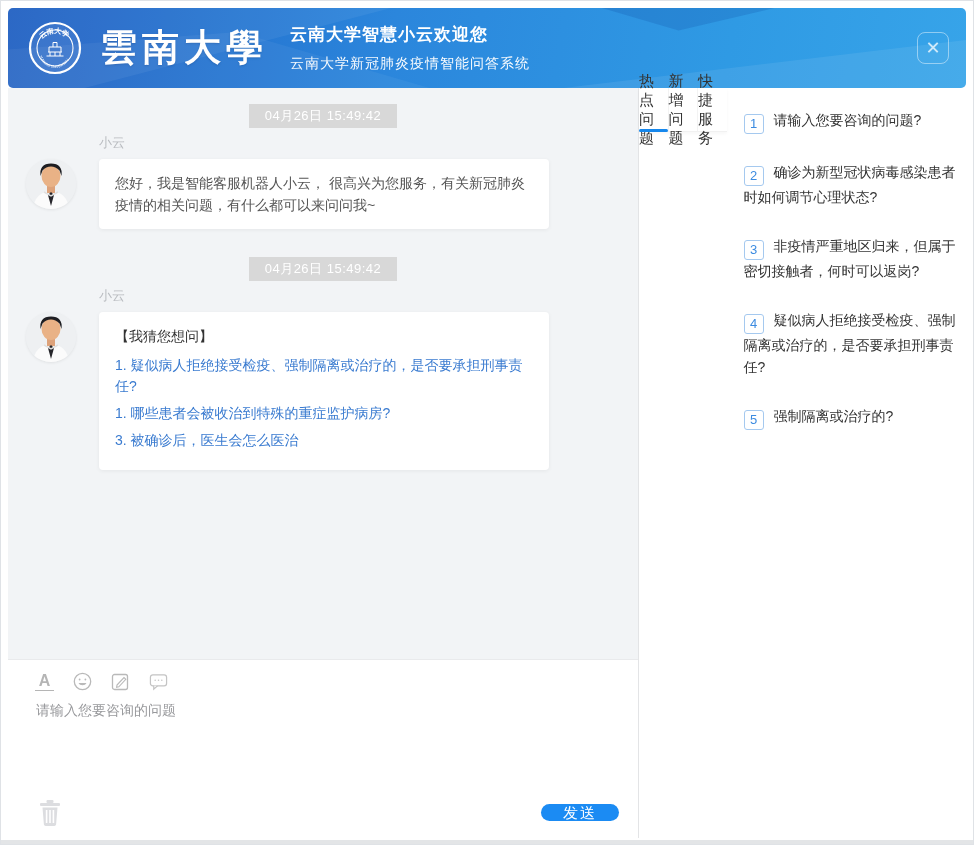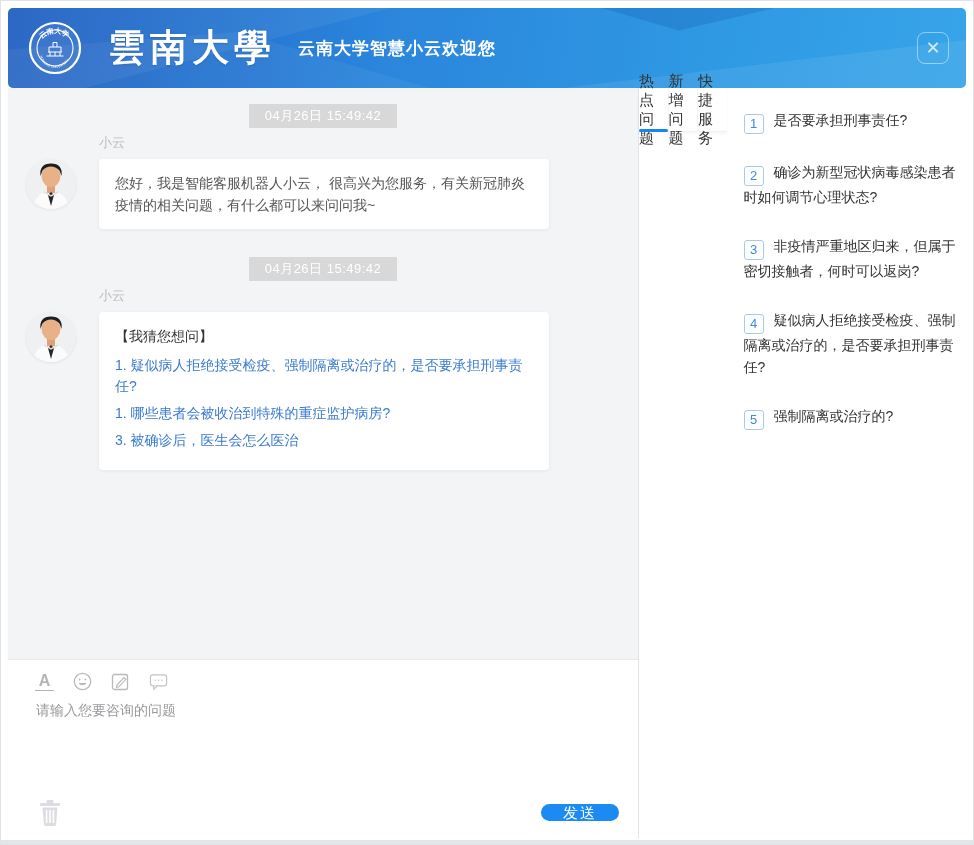--- a/index.html
+++ b/index.html
@@ -20,21 +20,21 @@
     display:flex; align-items:center; color:#fff;
   }
   .header .deco{ position:absolute; inset:0; pointer-events:none; }
   .header .deco .s1{ position:absolute; inset:0; background:rgba(255,255,255,.06); clip-path:polygon(0 0,40% 0,8% 100%,0 100%); }
   .header .deco .s2{ position:absolute; inset:0; background:rgba(10,60,150,.18); clip-path:polygon(62% 0,80% 0,70% 28%); }
   .header .deco .s3{ position:absolute; inset:0; background:rgba(255,255,255,.08); clip-path:polygon(58% 100%,100% 40%,100% 100%); }
   .header .deco .s4{ position:absolute; inset:0; background:rgba(255,255,255,.05); clip-path:polygon(0 52%,24% 30%,44% 100%,0 100%); }
   .seal{ margin-left:20px; flex:0 0 auto; }
   .calligraphy{
     font-family:Liberation Serif, serif;
-    font-size:37px; font-weight:bold; letter-spacing:5px; margin-left:26px;
+    font-size:37px; font-weight:bold; letter-spacing:5px; margin-left:18px;
     text-shadow:0 1px 2px rgba(0,40,100,.25); white-space:nowrap;text-align:center;
   }
   .titles{ margin-left:22px; }
   .titles .t1{ font-size:17px; font-weight:bold; letter-spacing:1px; }
   .titles .t2{ font-size:14px; margin-top:9px; letter-spacing:1px; opacity:.96; }
   .close-btn{
     position:absolute; right:17px; top:24px; width:32px; height:32px;
     border:1px solid rgba(255,255,255,.45); border-radius:8px;
     display:flex; align-items:center; justify-content:center;
     color:rgba(255,255,255,.75); font-size:18px; cursor:pointer; background:transparent;
@@ -133,20 +133,21 @@
         <g stroke="#fff" stroke-width="1" fill="none">
           <path d="M20 31 h14 M21 31 v-5 h12 v5 M25 26 v-4.5 h4 v4.5 M22 31 v4 M27 31 v4 M32 31 v4 M18.5 35 h17"></path>
         </g>
       </svg>
     </div>
 
     <div class="calligraphy">雲南大學</div>
 
     <div class="titles">
       <div class="t1">云南大学智慧小云欢迎您</div>
+      <div class="t2">云南大学新冠肺炎疫情智能问答系统</div>
     </div>
 
     <button class="close-btn">
       <span>✕</span>
     </button>
   </div>
 
   <div class="main">
 
     <div class="chat-col">
@@ -251,21 +252,21 @@
 
     <div class="panel">
       <div class="tabs">
         <div class="tab active">热点问题</div>
         <div class="tab">新增问题</div>
         <div class="tab">快捷服务</div>
       </div>
 
       <div class="q-list">
         <div class="q-item">
-          <span class="q-badge">1</span><span>是否要承担刑事责任?</span>
+          <span class="q-badge">1</span><span>请输入您要咨询的问题?</span>
         </div>
         <div class="q-item">
           <span class="q-badge">2</span><span>确诊为新型冠状病毒感染患者时如何调节心理状态?</span>
         </div>
         <div class="q-item">
           <span class="q-badge">3</span><span>非疫情严重地区归来，但属于密切接触者，何时可以返岗?</span>
         </div>
         <div class="q-item">
           <span class="q-badge">4</span><span>疑似病人拒绝接受检疫、强制隔离或治疗的，是否要承担刑事责任?</span>
         </div>

